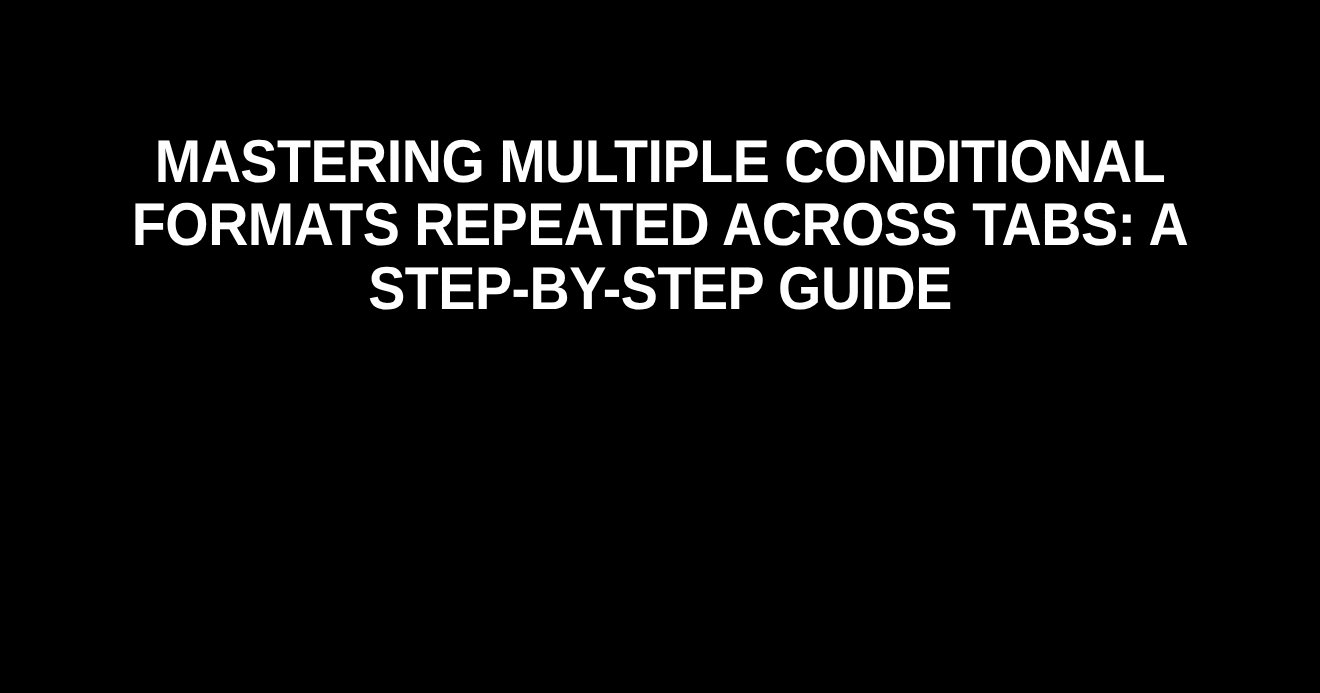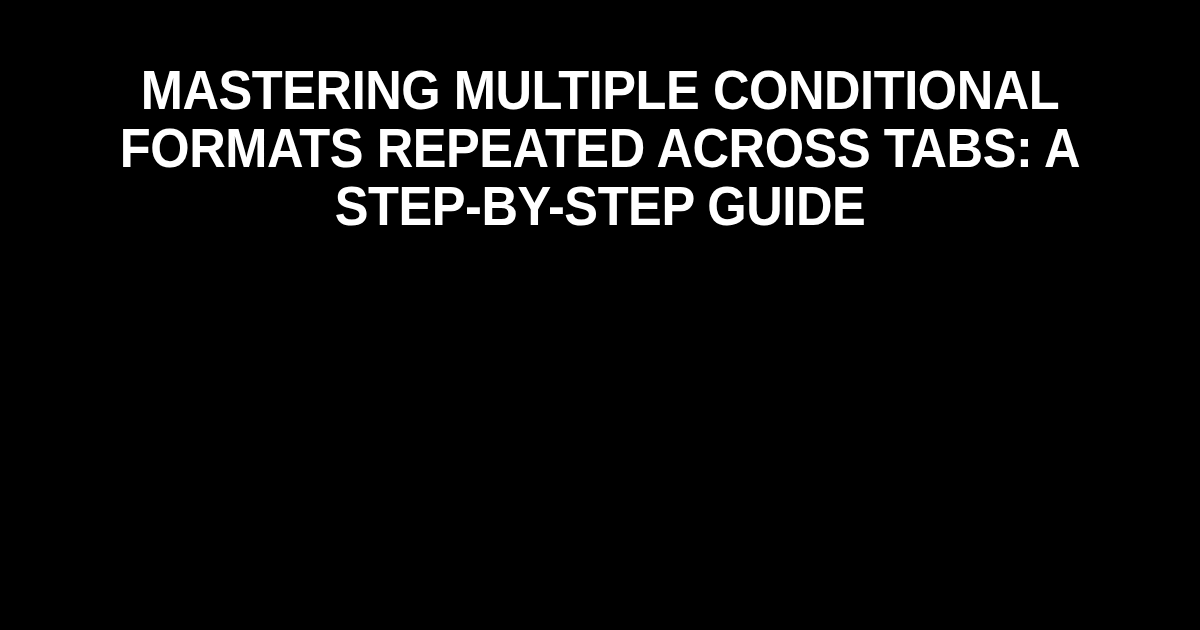--- a/index.html
+++ b/index.html
@@ -12,21 +12,21 @@
       height: 630px;
       background-color: #000000;
       display: flex;
       align-items: flex-start;
       justify-content: center;
       overflow: hidden;
     }
     .title-container {
       width: 100%;
       padding: 0 40px;
-      margin-top: 62px;
+      margin-top: 118px;
     }
     .title {
       color: #ffffff;
       font-family: 'Arial Black', 'Helvetica Neue', Helvetica, Arial, sans-serif;
       font-weight: 900;
       font-size: 55px;
       line-height: 1.05;
       text-align: center;
       text-transform: uppercase;
       letter-spacing: -0.5px;

